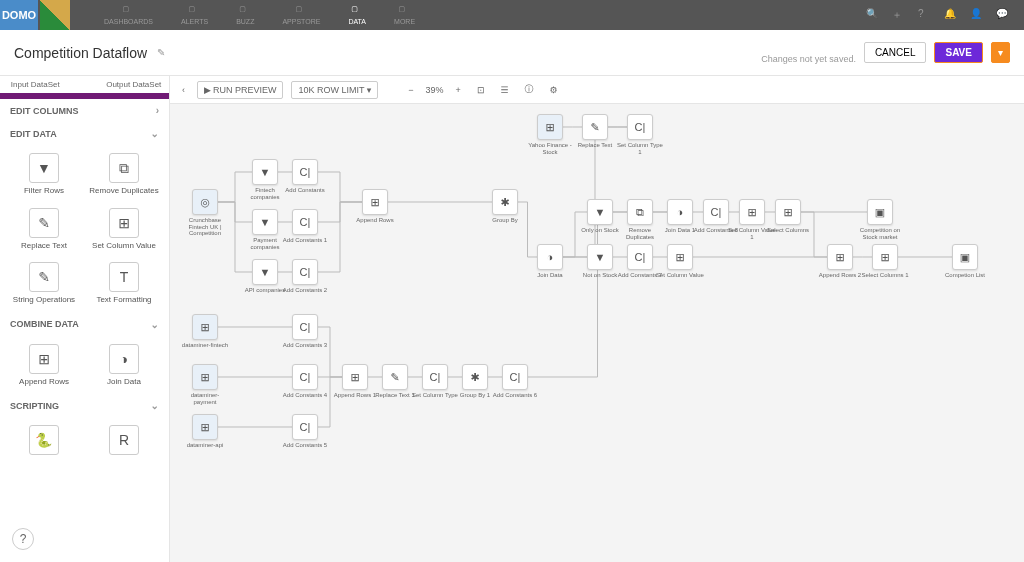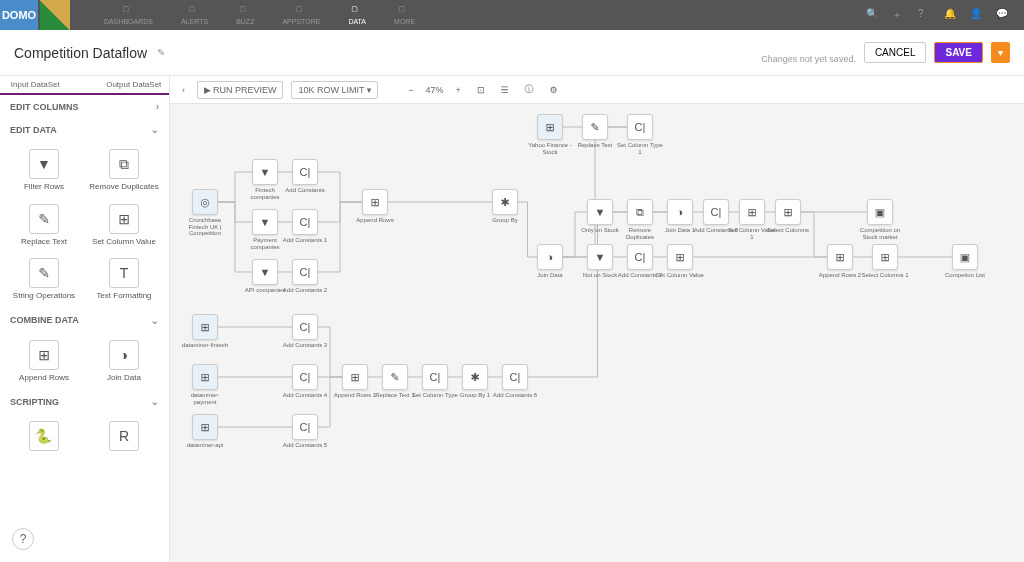--- a/index.html
+++ b/index.html
@@ -24,21 +24,21 @@
 .changes-text { font-size: 9px; color: #999; margin-top: 12px; }
 .btn { padding: 4px 10px; font-size: 10px; border-radius: 2px; cursor: pointer; border: 1px solid #ccc; background: #fff; }
 .btn.save { background: #6d28d9; color: #fff; border-color: #f68b1f; font-weight: 600; text-align: center; }
 .btn.dropdown { background: #f68b1f; color: #fff; border-color: #f68b1f; padding: 4px 6px; }
 
 
 .main { display: flex; height: 500px; }
 
 
 .sidebar { width: 170px; border-right: 1px solid #e5e5e5; overflow-y: auto; }
-.sidebar-top-tabs { display: flex; border-bottom: 2px solid #701a75; gap: 28px; }
+.sidebar-top-tabs { display: flex; border-bottom: 6px solid #701a75; gap: 28px; }
 .sidebar-top-tab { flex: 1; text-align: center; padding: 4px; font-size: 8px; color: #666; cursor: pointer; }
 .section-header { display: flex; justify-content: space-between; align-items: center; padding: 6px 10px; font-size: 9px; color: #666; font-weight: 600; cursor: pointer; gap: 8px; }
 .section-header .chev { font-size: 10px; color: #999; }
 .tool-grid { display: flex; flex-wrap: wrap; padding: 4px 6px; gap: 4px; }
 .tool { width: 76px; display: flex; flex-direction: column; align-items: center; padding: 4px 2px; cursor: pointer; }
 .tool-icon { width: 30px; height: 30px; border: 1px solid #ccc; border-radius: 3px; display: flex; align-items: center; justify-content: center; font-size: 14px; color: #555; background: #fff; }
 .tool-label { font-size: 8px; color: #555; text-align: center; margin-top: 3px; line-height: 1.2; }
 
 
 .canvas-wrap { flex: 1; display: flex; flex-direction: column; background: #f4f4f4; position: relative; }
@@ -180,21 +180,21 @@
     </div>
   </div>
 
   <div class="canvas-wrap">
     <div class="toolbar">
       <span class="tb-btn">‹</span>
       <span class="tb-btn run">▶ <span>RUN PREVIEW</span></span>
       <span class="tb-select"><span>10K ROW LIMIT</span> ▾</span>
       <span style="flex:0 0 10px"></span>
       <span class="tb-btn">−</span>
-      <span class="zoom">47%</span>
+      <span class="zoom">39%</span>
       <span class="tb-btn">+</span>
       <span class="tb-btn">⊡</span>
       <span class="tb-btn">☰</span>
       <span class="tb-btn">ⓘ</span>
       <span class="tb-btn">⚙</span>
     </div>
     <div class="canvas" id="canvas">
       <svg class="connections" id="connections">
           <path d="M 393 23 L 402.5 23 L 402.5 23 L 412 23"></path>
           <path d="M 438 23 L 447.5 23 L 447.5 23 L 457 23"></path>

